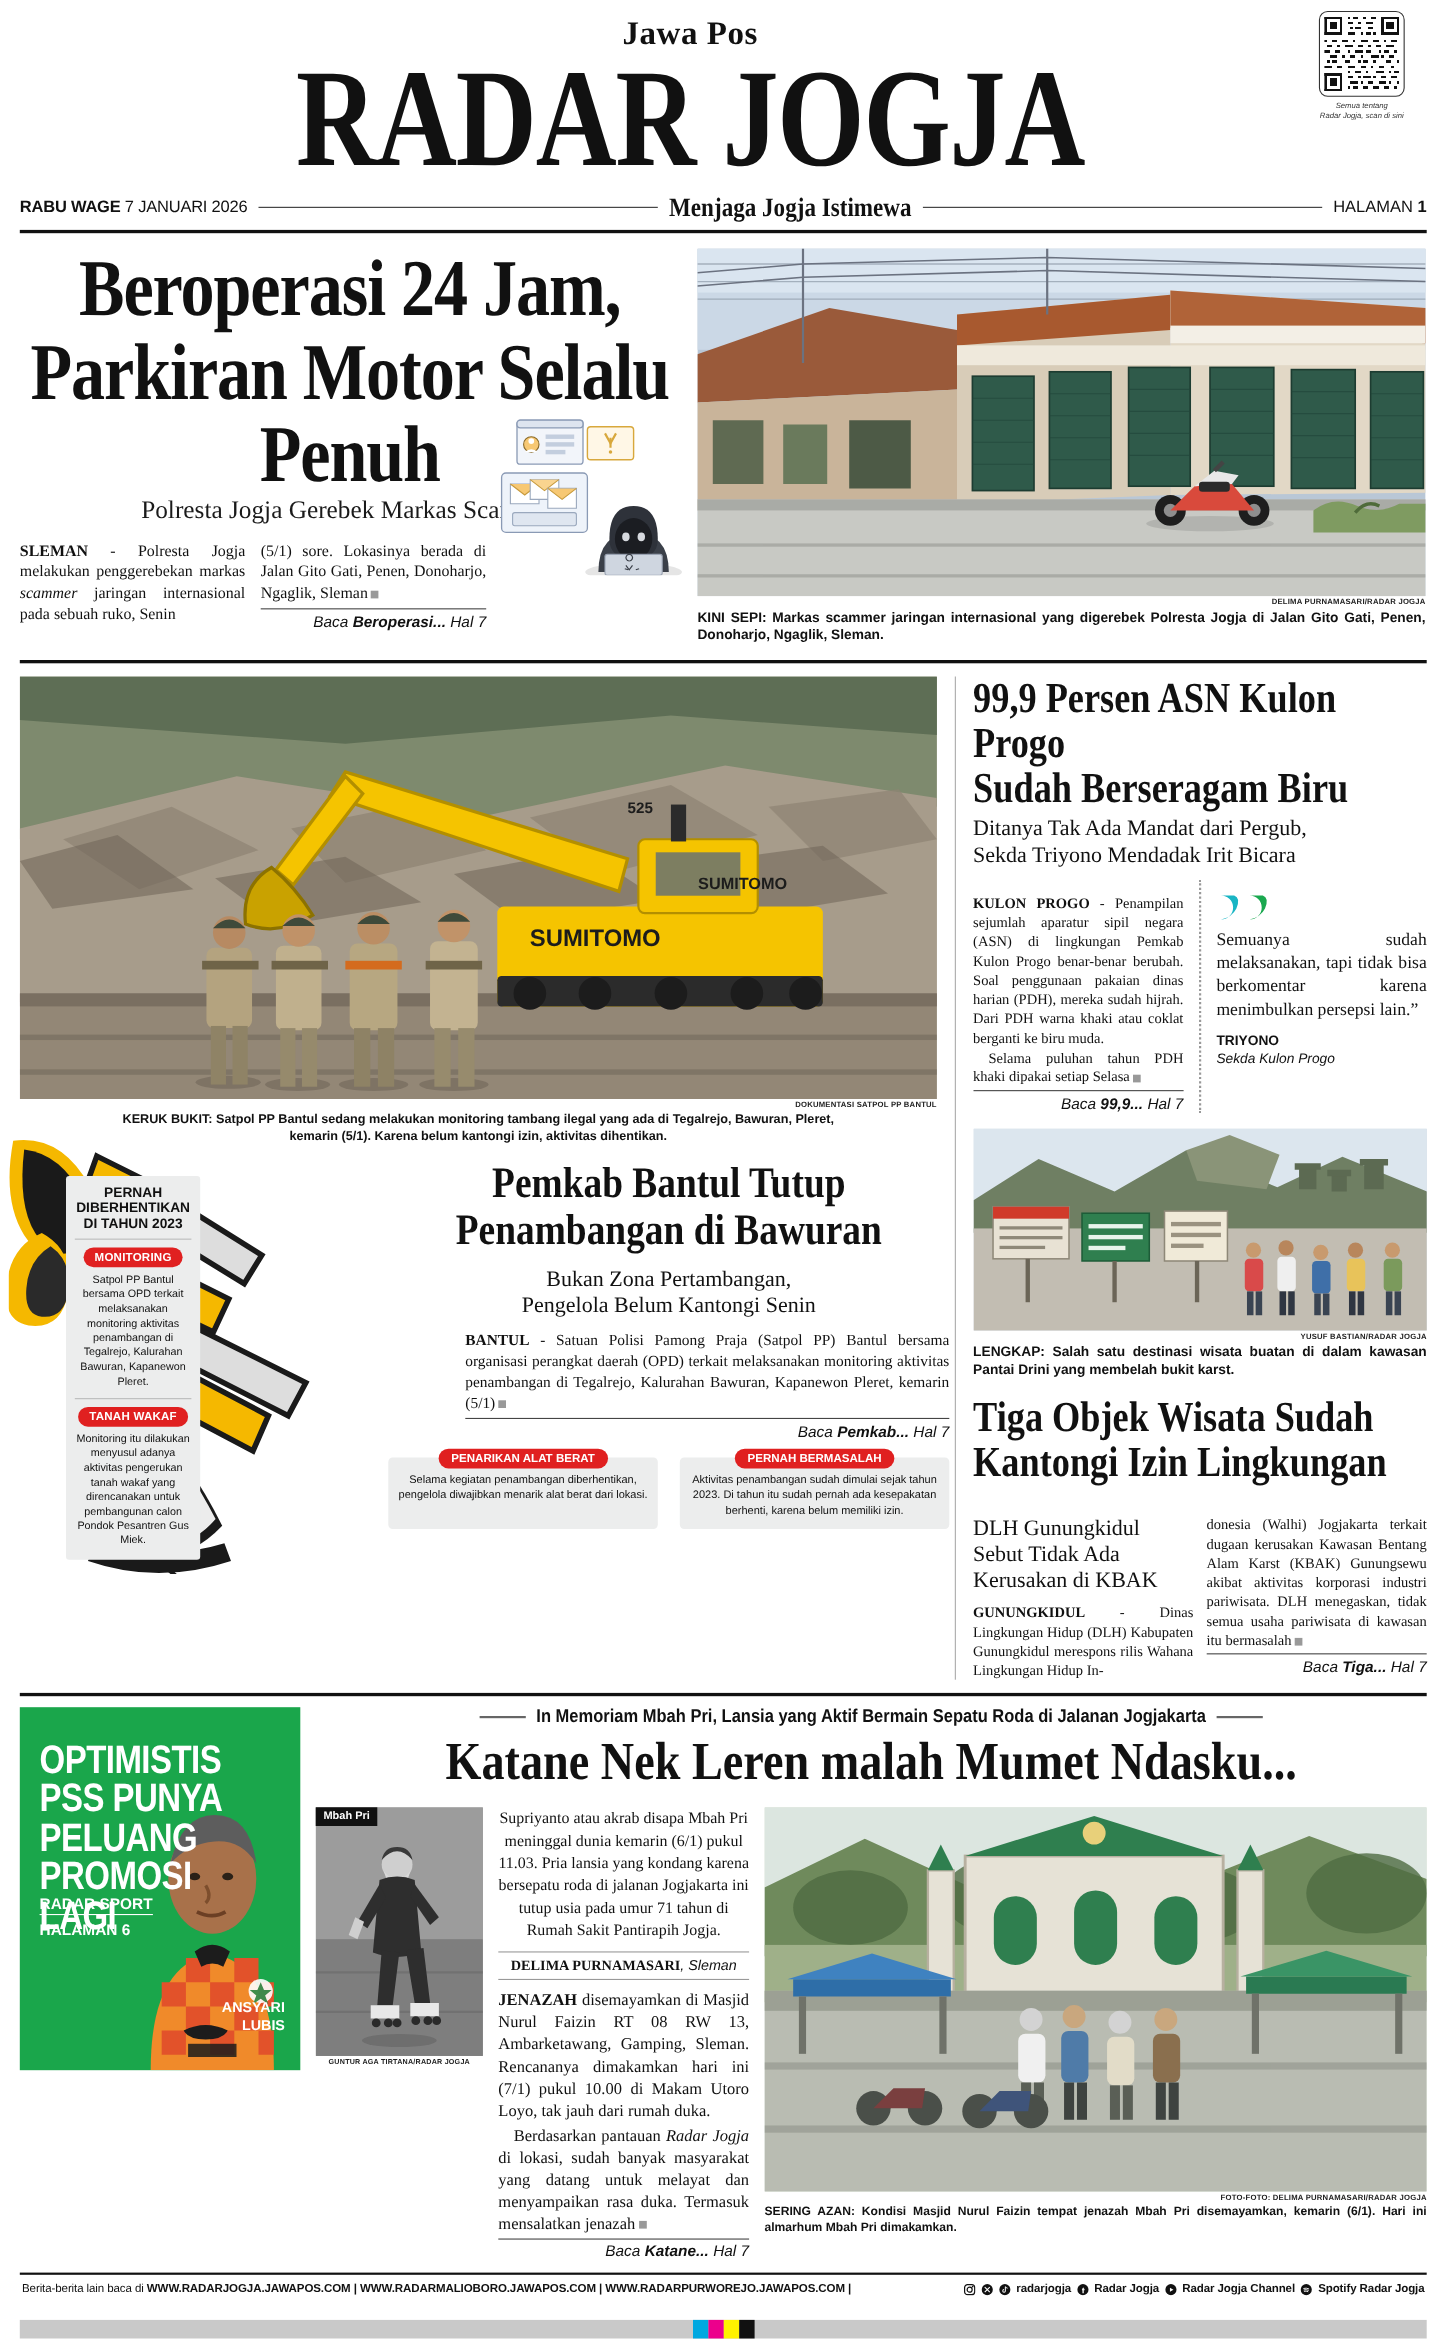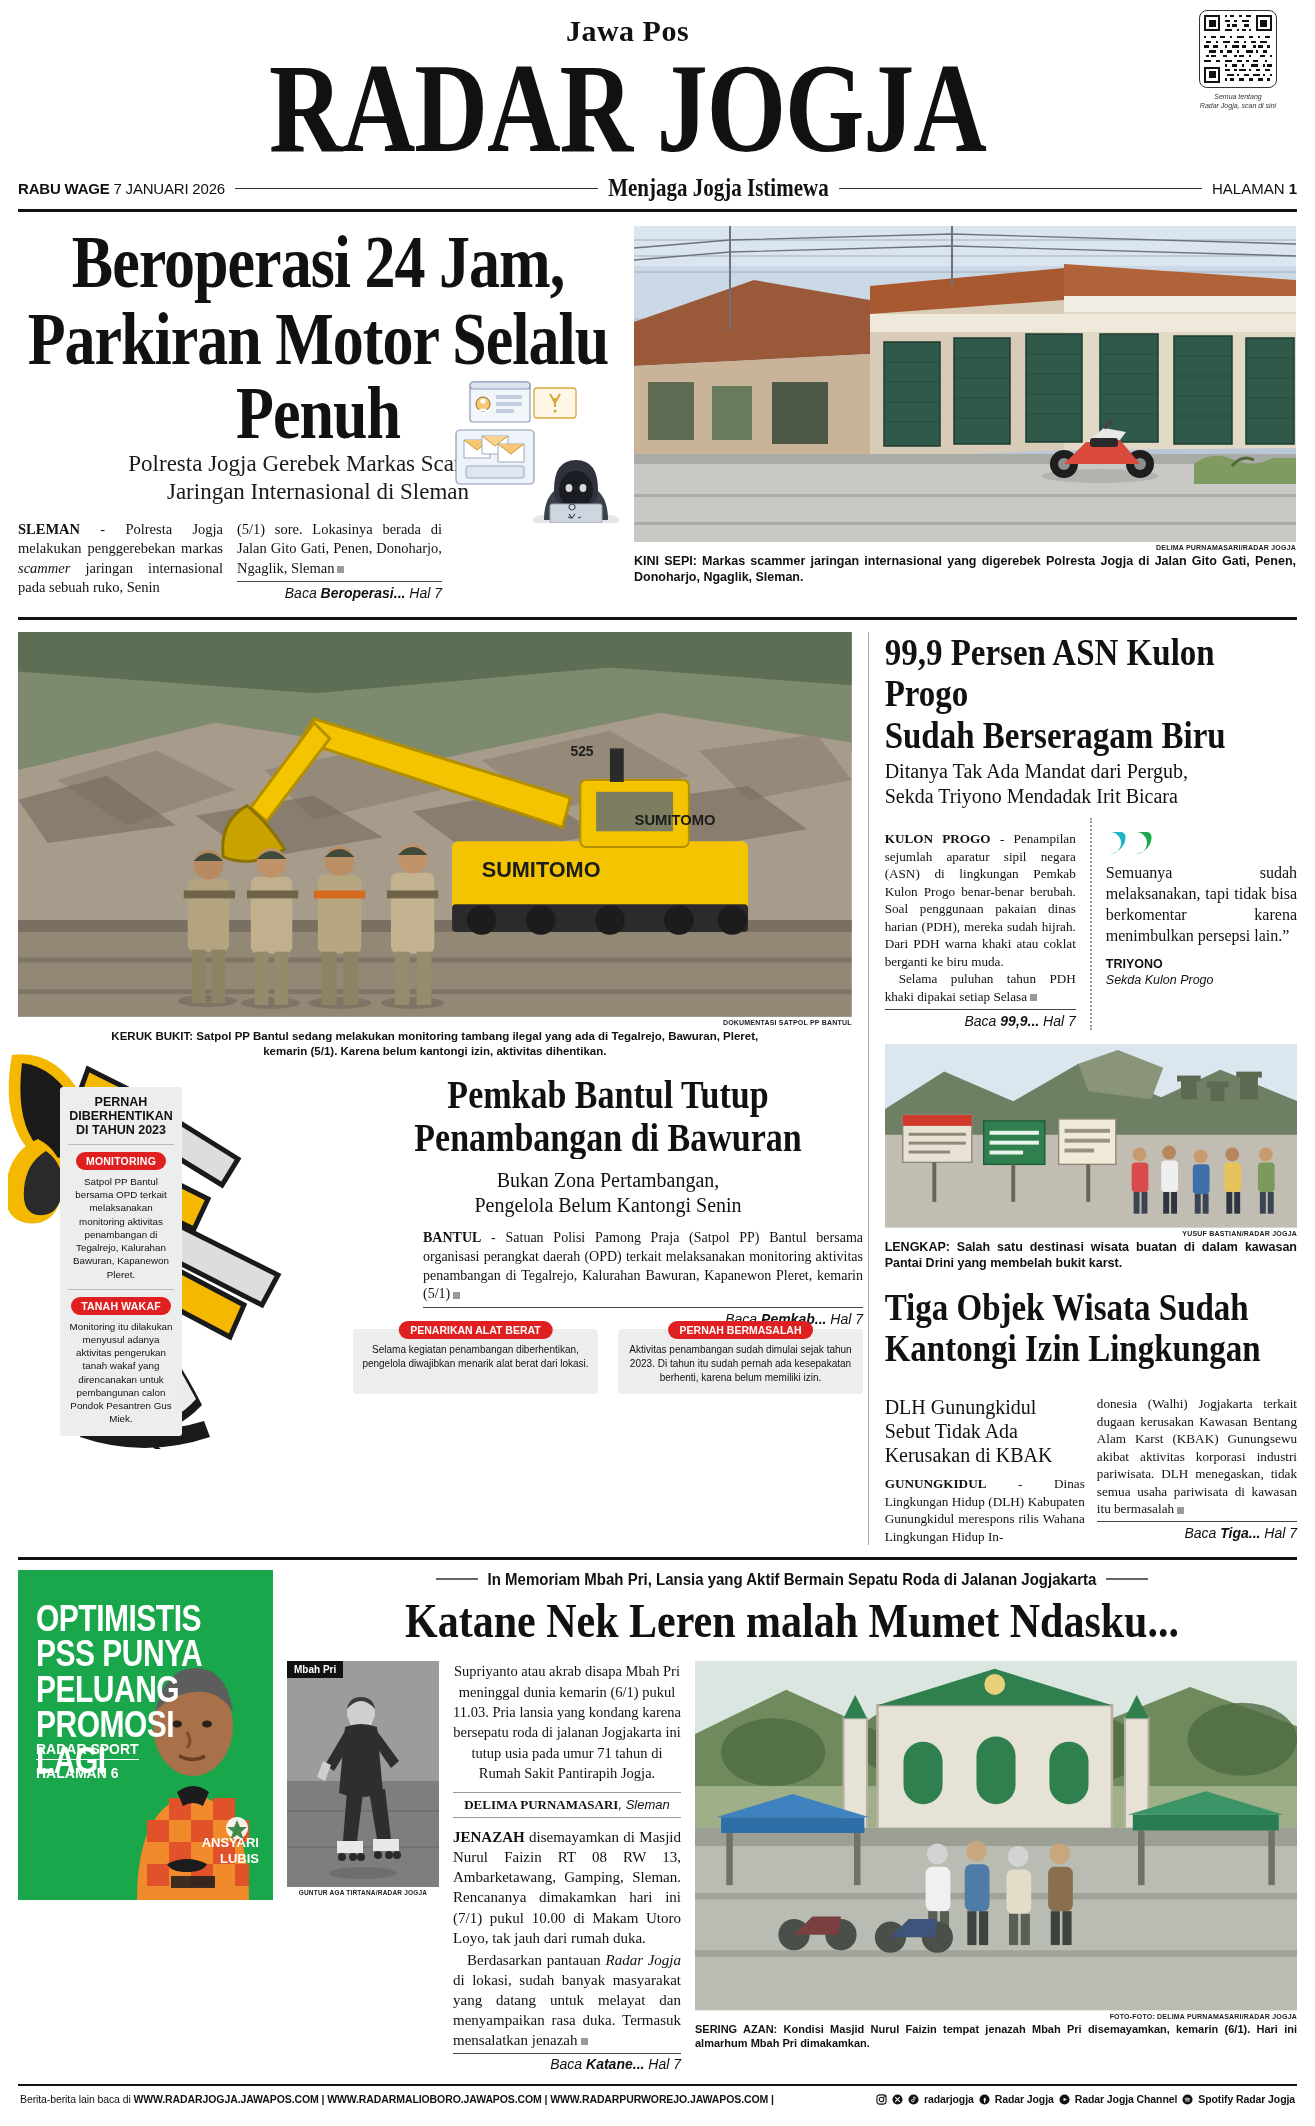--- a/index.html
+++ b/index.html
@@ -156,21 +156,21 @@
     font-size: 34px; line-height: 1.08; text-align: center;
     transform: scaleY(1.16); transform-origin: center top; padding-top: 6px;
   }
   .h2deck {
     text-align: center; font-size: 20px; line-height: 1.22; margin-top: 22px;
   }
   .bantulcols { display: flex; gap: 12px; margin-top: 12px; }
   .bcol { width: 100%; font-size: 14px; line-height: 1.34; text-align: justify; }
   .bcol b { font-weight: bold; }
 
-  .twotags { display: flex; gap: 20px; }
+  .twotags { display: flex; gap: 20px; margin-top: 14px; }
   .tagbox {
     flex: 1; background: #eceded; border-radius: 4px; padding: 14px 8px 10px;
     position: relative; text-align: center;
   }
   .tagpill {
     position: absolute; top: -8px; left: 50%; transform: translateX(-50%);
     background: #e02020; color: #fff; font-family: "Liberation Sans", sans-serif;
     font-weight: bold; font-size: 10.5px; padding: 3px 12px; border-radius: 10px;
     white-space: nowrap;
   }
@@ -406,21 +406,20 @@
   <div class="thickrule"></div>
 
   <div class="topstory">
     <div class="topleft">
       <div class="mainhead">
         <div>Beroperasi 24 Jam,</div>
         <div class="l2">Parkiran Motor Selalu Penuh</div>
       </div>
       <div class="deck">
         <div>Polresta Jogja Gerebek Markas Scammer</div>
-        <div>Jaringan Internasional di Sleman</div>
       </div>
 
       <svg class="hackerill" viewBox="0 0 200 145">
         <rect x="44" y="4" width="60" height="40" rx="3" fill="#f2f5fa" stroke="#8a9ab5" stroke-width="1.2"></rect>
         <rect x="44" y="4" width="60" height="7" rx="3" fill="#dde4ef" stroke="#8a9ab5" stroke-width="1.2"></rect>
         <circle cx="57" cy="26" r="7" fill="#f7c873" stroke="#8a6a28" stroke-width="1"></circle>
         <circle cx="57" cy="23" r="2.6" fill="#fff"></circle>
         <path d="M51 33 q6 -5 12 0z" fill="#fff"></path>
         <rect x="70" y="17" width="26" height="4" fill="#c3cede"></rect>
         <rect x="70" y="24" width="26" height="4" fill="#c3cede"></rect>

